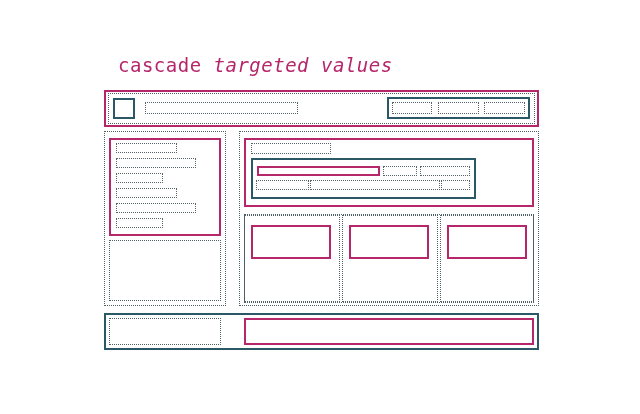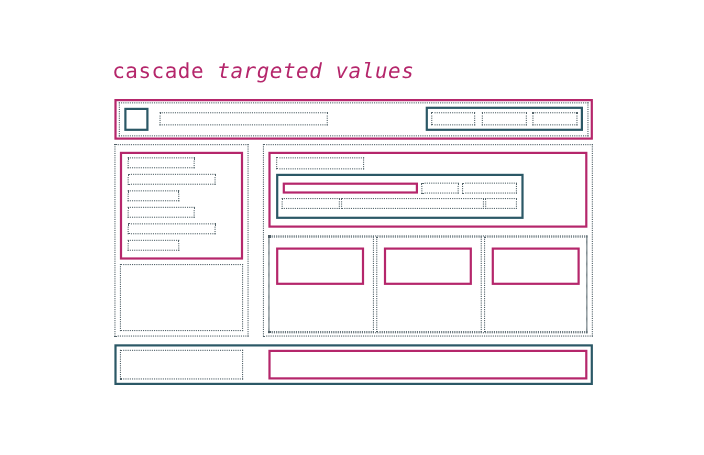--- a/index.html
+++ b/index.html
@@ -1,18 +1,18 @@
 <!DOCTYPE html>
 <html><head>
   <meta charset="utf-8">
   <style>
     html, body { margin:0; padding:0; background:#ffffff; }
     body { width:640px; height:414px; position:relative; overflow:hidden; font-family:"DejaVu Sans Mono", monospace; }
     .abs { position:absolute; box-sizing:border-box; }
-    .title { position:absolute; left:102px; top:54px; font-size:19px; color:#b5266b; white-space:nowrap; letter-spacing:0.5px; }
+    .title { position:absolute; left:118px; top:54px; font-size:19px; color:#b5266b; white-space:nowrap; letter-spacing:0.5px; }
     .title .it { font-style:italic; }
     .mag { border:2px solid #b5266b; }
     .teal { border:2px solid #2b5866; }
     .dot { border:1.5px dotted #4f5f66; }
     .dotl { border:1px dotted #55656b; }
   </style>
 </head>
 <body>
 
 <div class="title">

